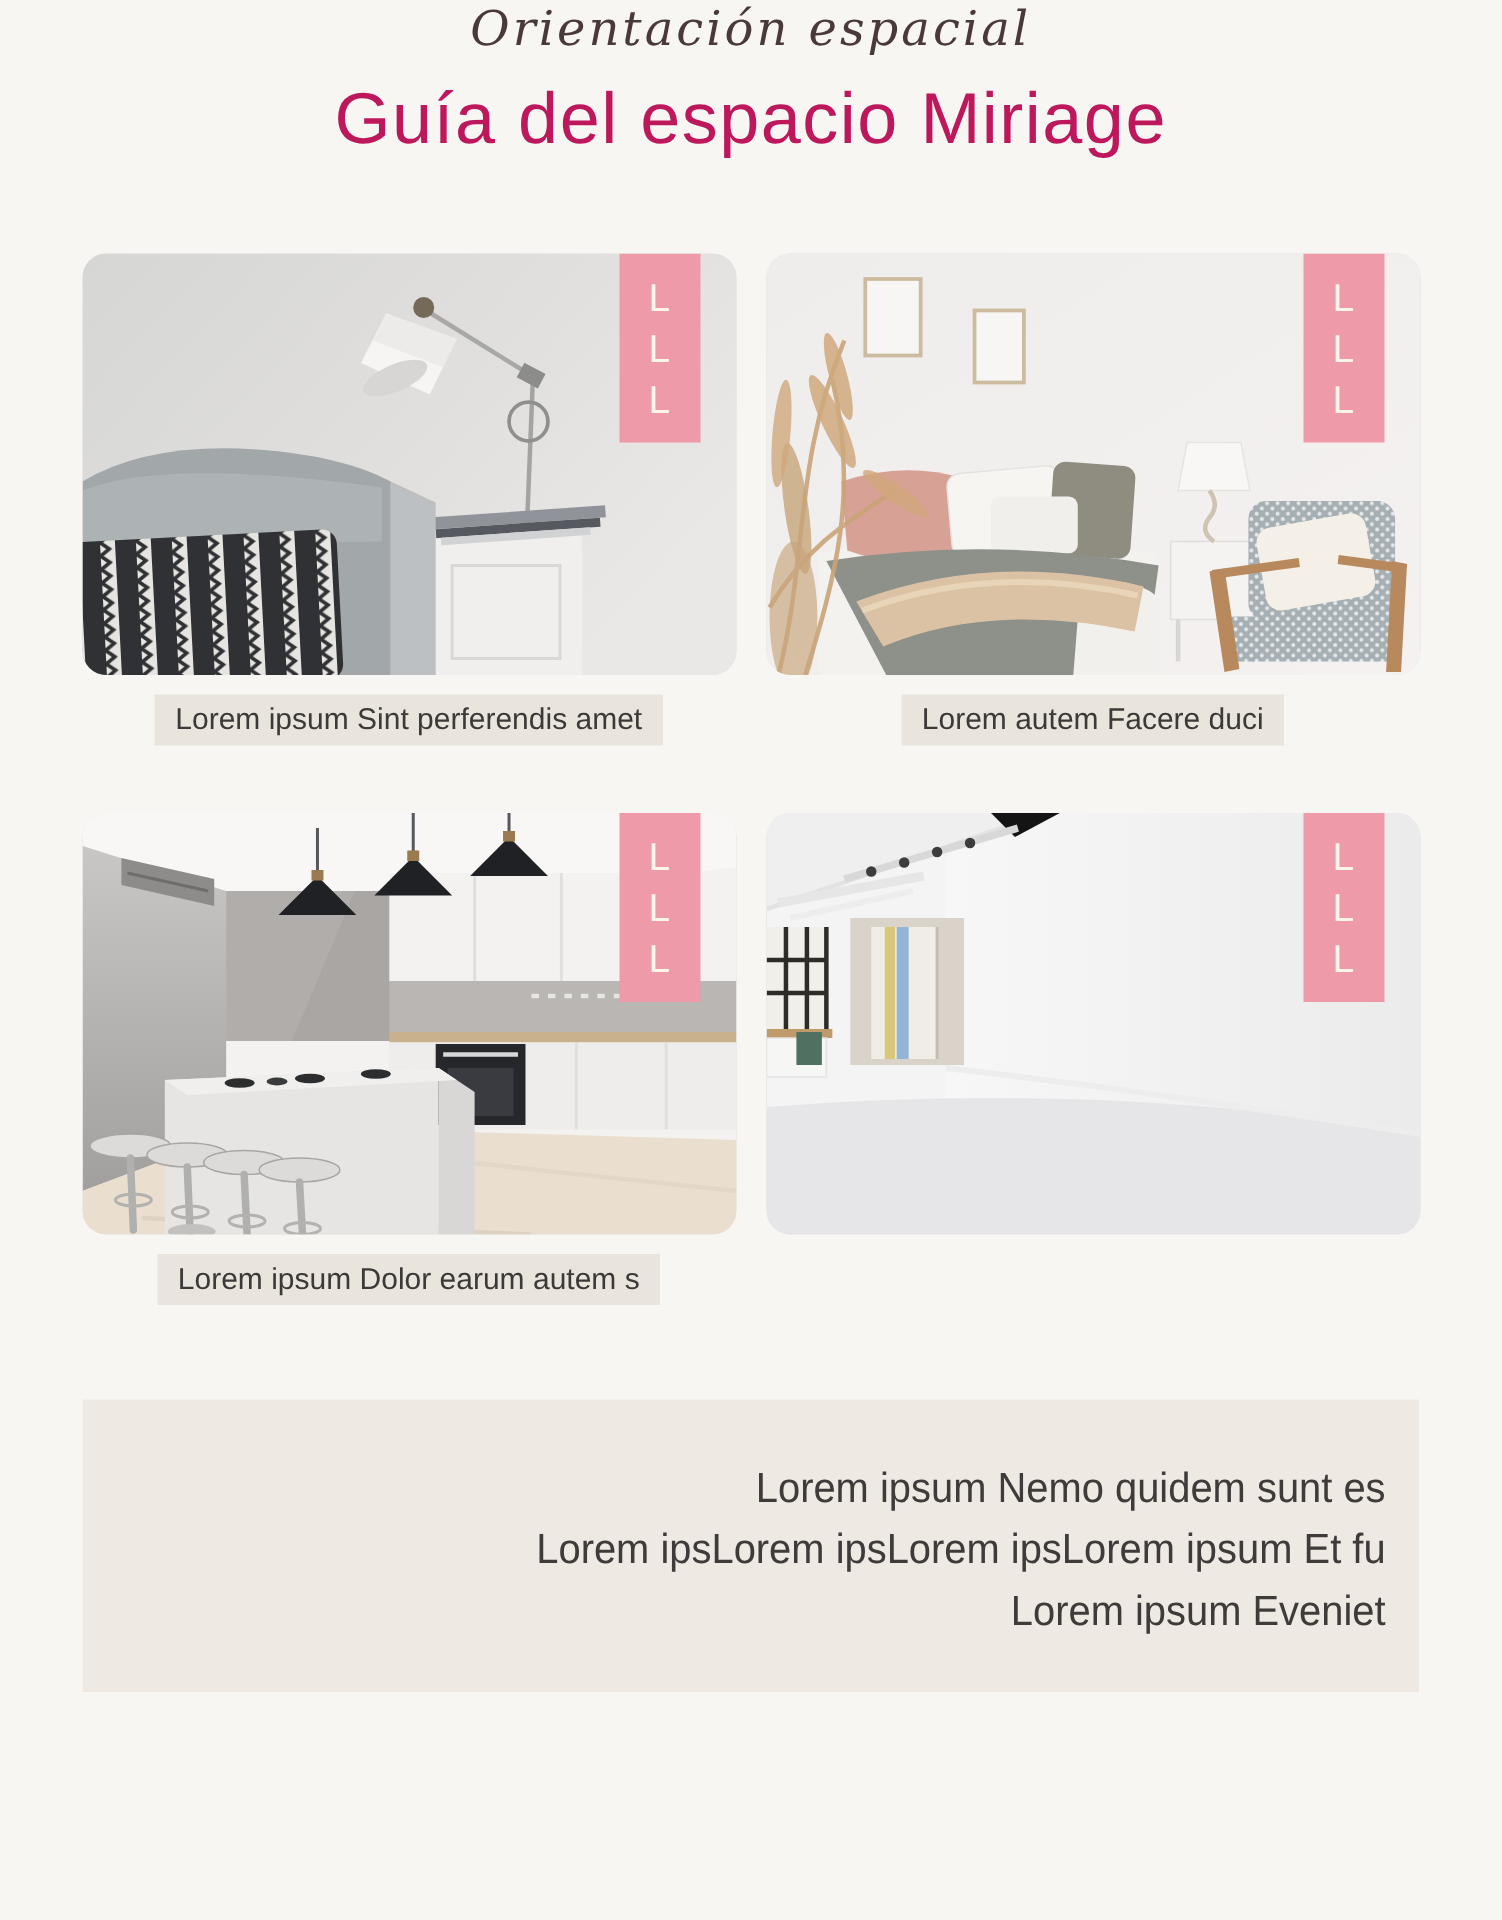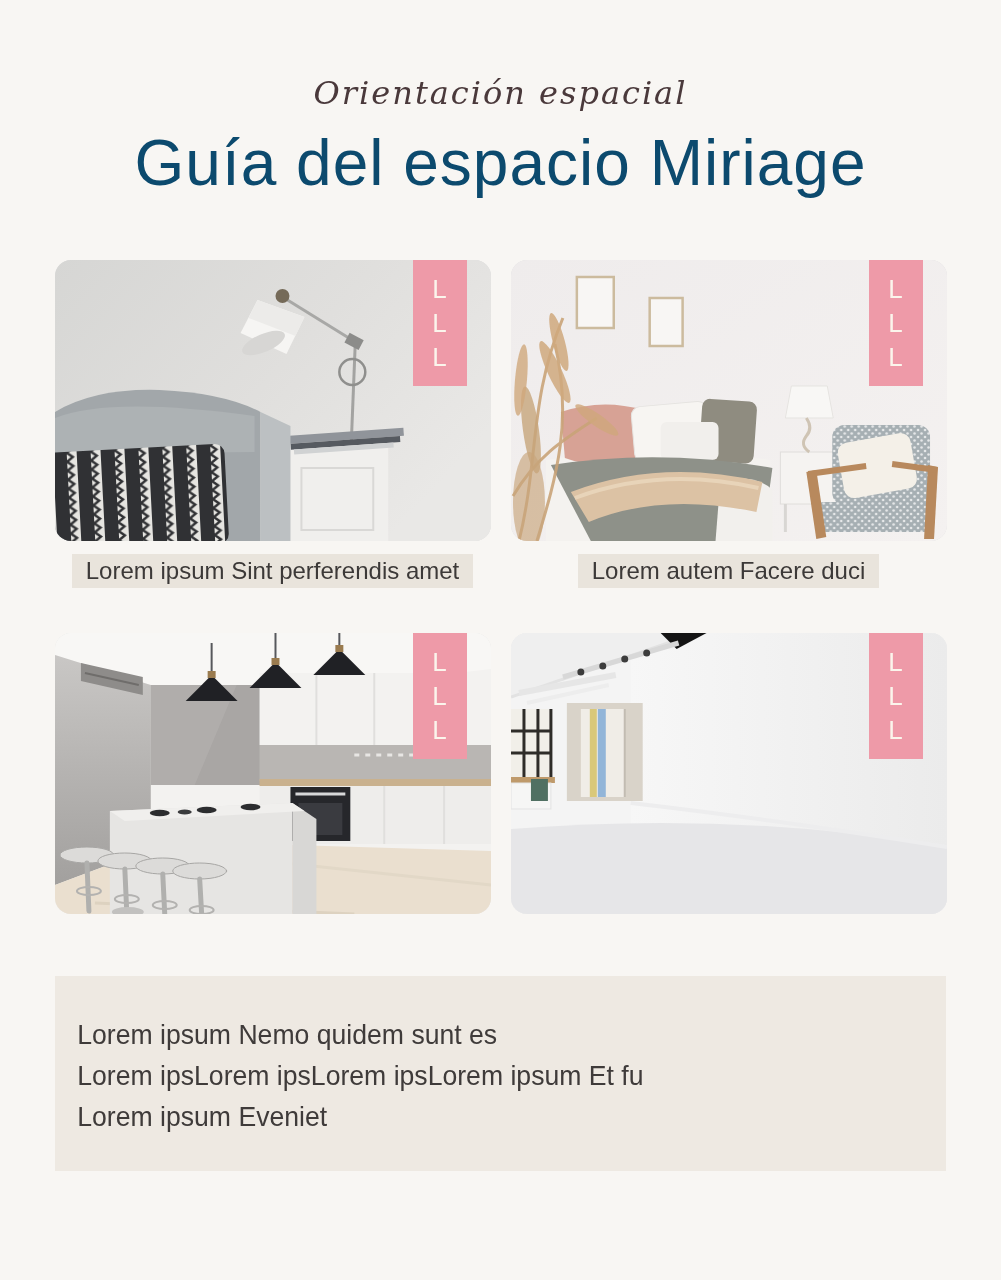--- a/index.html
+++ b/index.html
@@ -1,35 +1,35 @@
 <!DOCTYPE html>
 <html><head>
 <meta charset="utf-8">
 <style>
   * { box-sizing: border-box; }
   body { margin: 0; background: #f8f6f3; font-family: "Liberation Sans", sans-serif; }
   .page { position: relative; width: 1001px; height: 1280px; margin: 0 auto; background: #f8f6f3; overflow: hidden; }
 
-  header { text-align: center; padding-top: 74px; }
+  header { text-align: center; }
   .eyebrow { font-family: "DejaVu Serif", serif; font-style: italic; font-size: 32px; color: #4a393b; letter-spacing: 2px; }
-  h1.title { margin: 16px 0 0; font-weight: 400; font-size: 64px; line-height: 1.1; color: #0c4a6e; letter-spacing: 1px; }
+  h1.title { margin: 16px 0 0; font-weight: 400; font-size: 48px; line-height: 1.1; color: #be185d; letter-spacing: 1px; }
 
   .grid { display: flex; flex-wrap: wrap; width: 892px; margin: 62px auto 0; column-gap: 20px; }
   figure.card { width: 436px; margin: 0 0 44px; }
   .photo { position: relative; height: 281px; border-radius: 16px; overflow: hidden; background: #ddd; }
   .photo svg { position: absolute; inset: 0; width: 100%; height: 100%; display: block; }
 
   .badge { position: absolute; top: 0; right: 24px; width: 54px; height: 126px;
            background: #ee9aa8; color: #fbf5ec; display: flex; flex-direction: column;
            align-items: center; justify-content: center; gap: 8px; font-size: 26px; line-height: 1; }
 
   figcaption { text-align: center; margin-top: 13px; height: 35px; }
-  .band { display: inline-block; background: #e9e4dc; color: #3c3938; font-size: 24px; line-height: 34px; padding: 0 14px; white-space: nowrap; }
-
-  footer.note { width: 891px; margin: 18px auto 0; background: #eee9e2; padding: 38px 0 34px; text-align: left; }
+  .band { display: inline-block; background: #e9e4dc; color: #3c3938; font-size: 20px; line-height: 34px; padding: 0 14px; white-space: nowrap; }
+
+  footer.note { width: 891px; margin: 18px auto 0; background: #eee9e2; padding: 38px 0 34px; text-align: right; }
   footer.note p { margin: 0; font-size: 28px; line-height: 41px; color: #3f3b3a; transform: scaleX(.95); }
 </style>
 </head>
 <body>
 
 <div class="page">
 
   <header>
     <div class="eyebrow">Orientación espacial</div>
     <h1 class="title">Guía del espacio Miriage</h1>
@@ -248,20 +248,23 @@
                 <ellipse cx="147" cy="277" rx="12" ry="4" fill="none" stroke="#b3b2b0" stroke-width="2"></ellipse>
               </g>
           </g>
         </svg>
         <div class="badge">
           <span>L</span>
           <span>L</span>
           <span>L</span>
         </div>
       </div>
+      <figcaption>
+        <span class="band">Lorem ipsum Dolor earum autem s</span>
+      </figcaption>
     </figure>
 
     <figure class="card">
       <div class="photo">
         <svg viewBox="0 0 437 281" preserveAspectRatio="none">
           <defs>
             <linearGradient id="g4" x1="0" y1="0" x2="1" y2="0">
               <stop offset="0" stop-color="#f7f7f7"></stop>
                 <stop offset="1" stop-color="#ebebeb"></stop>
             </linearGradient>

